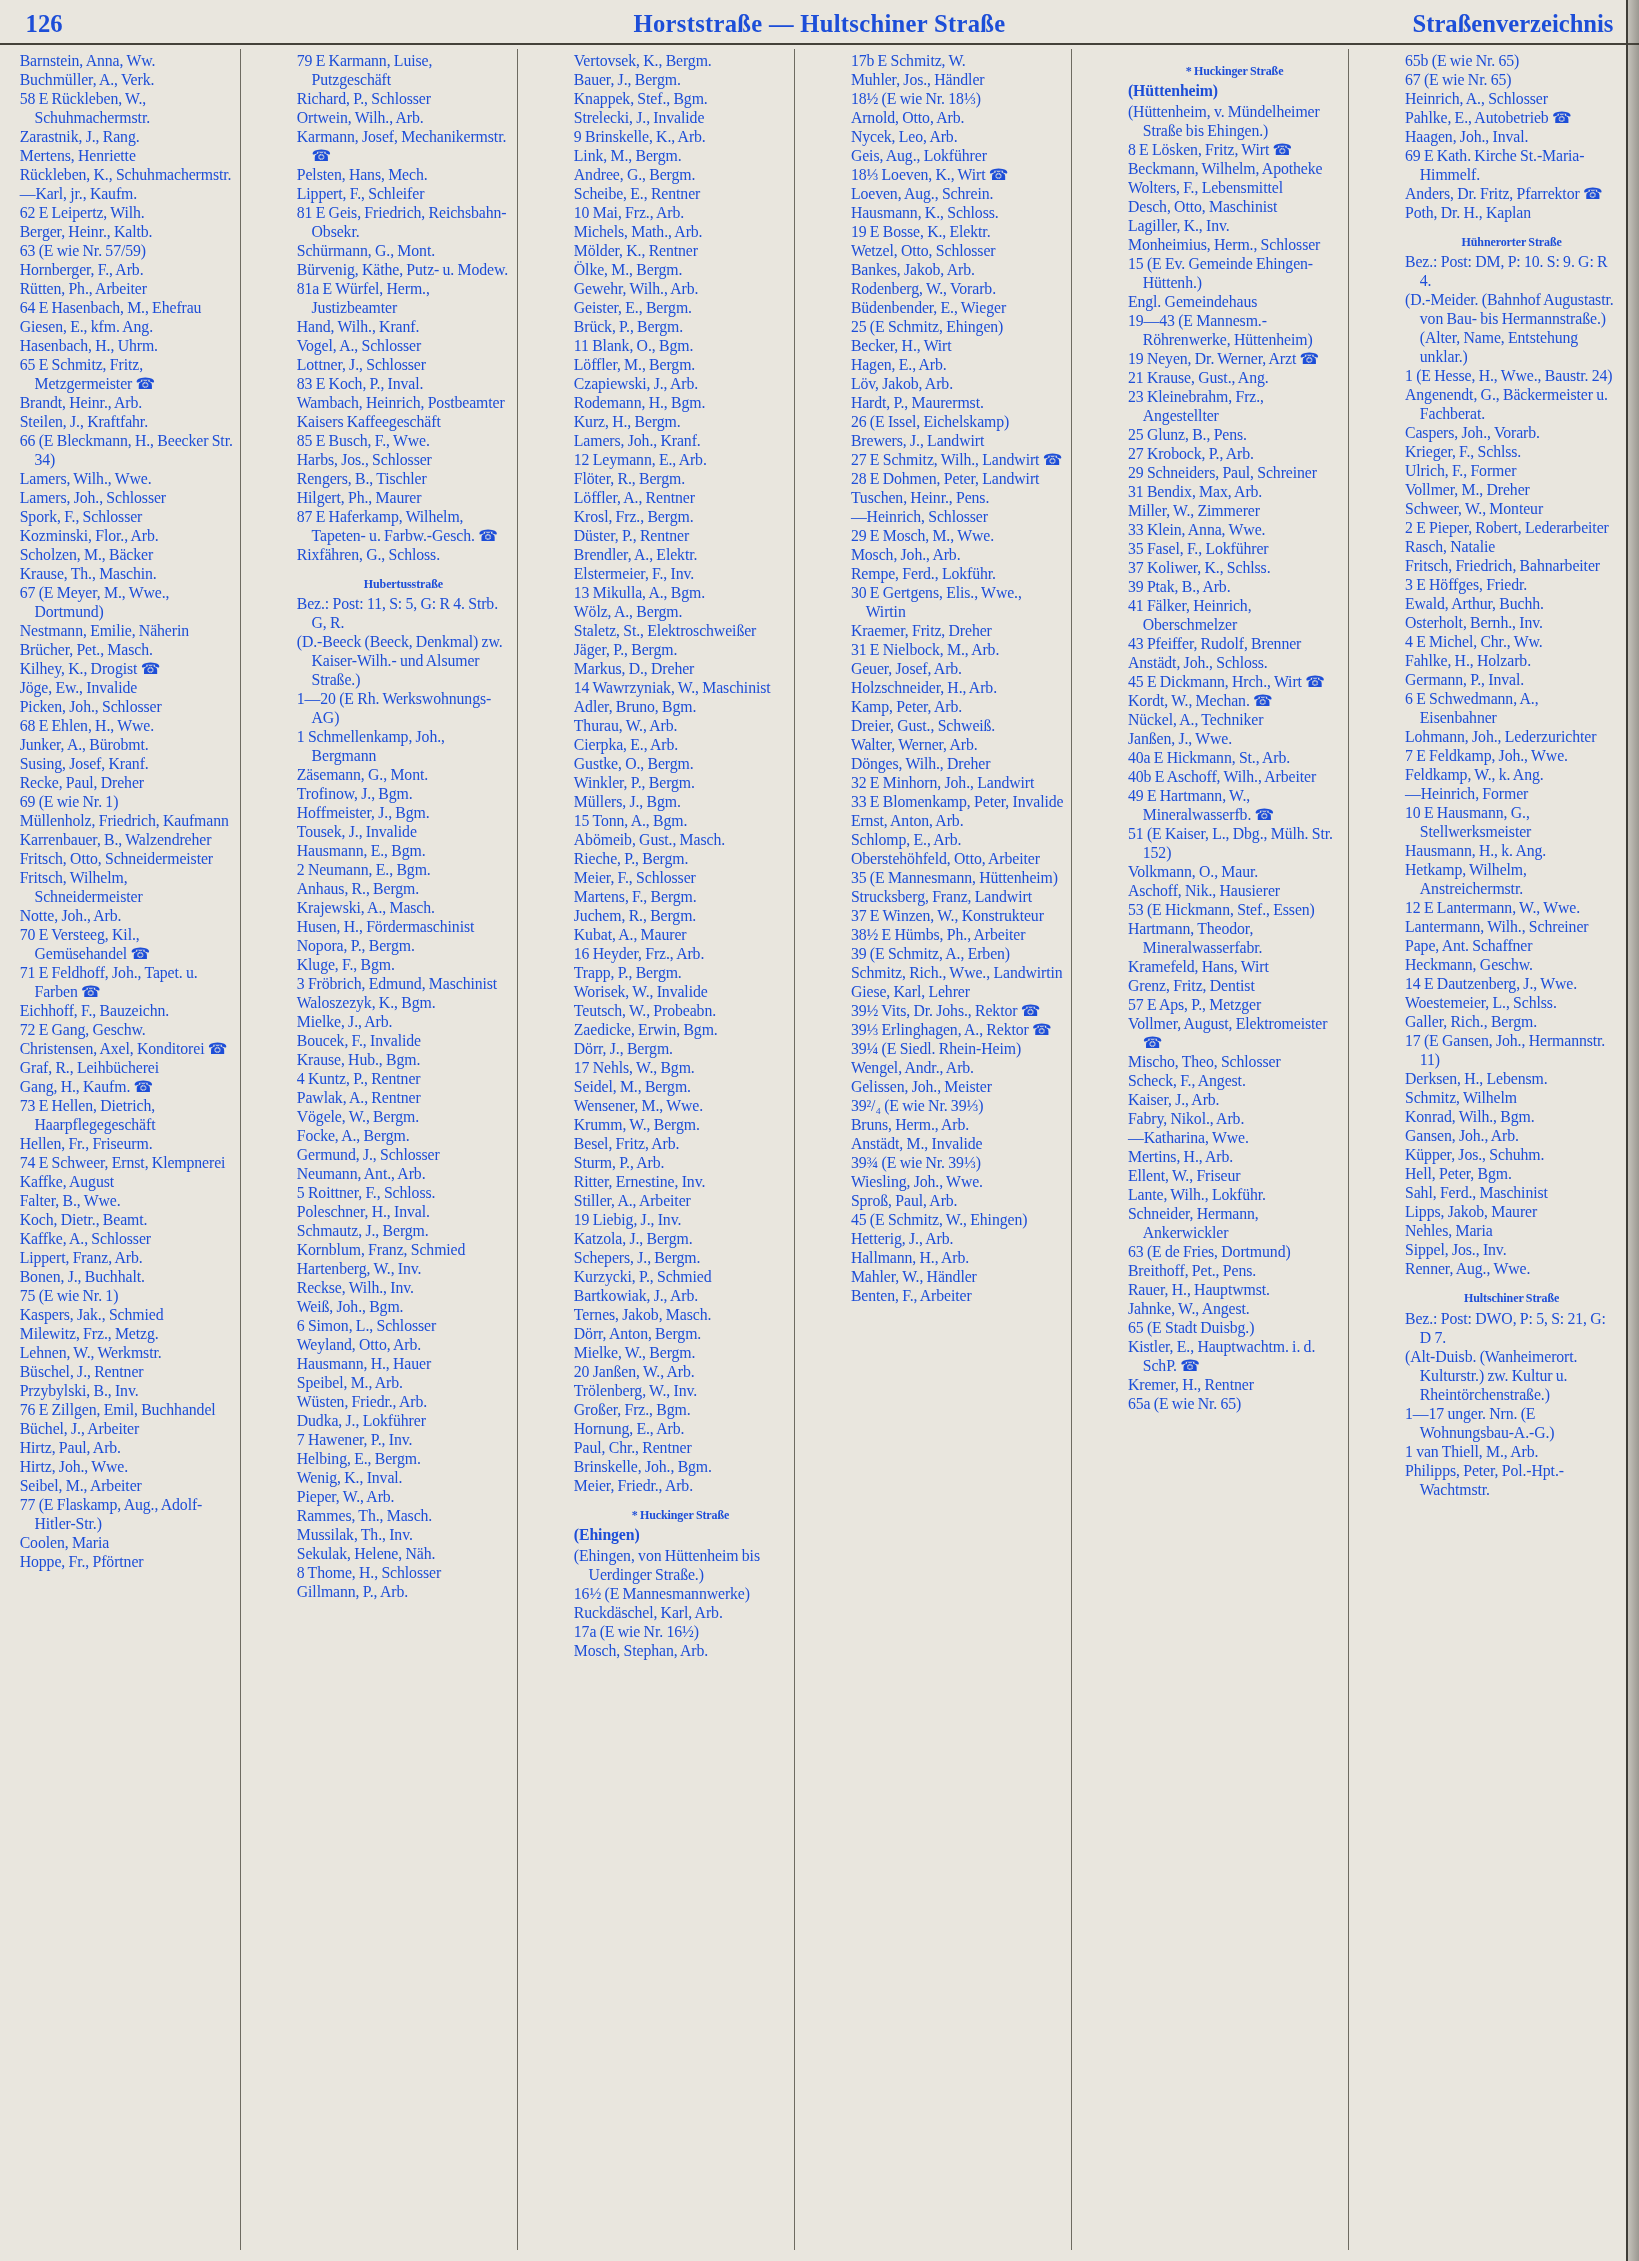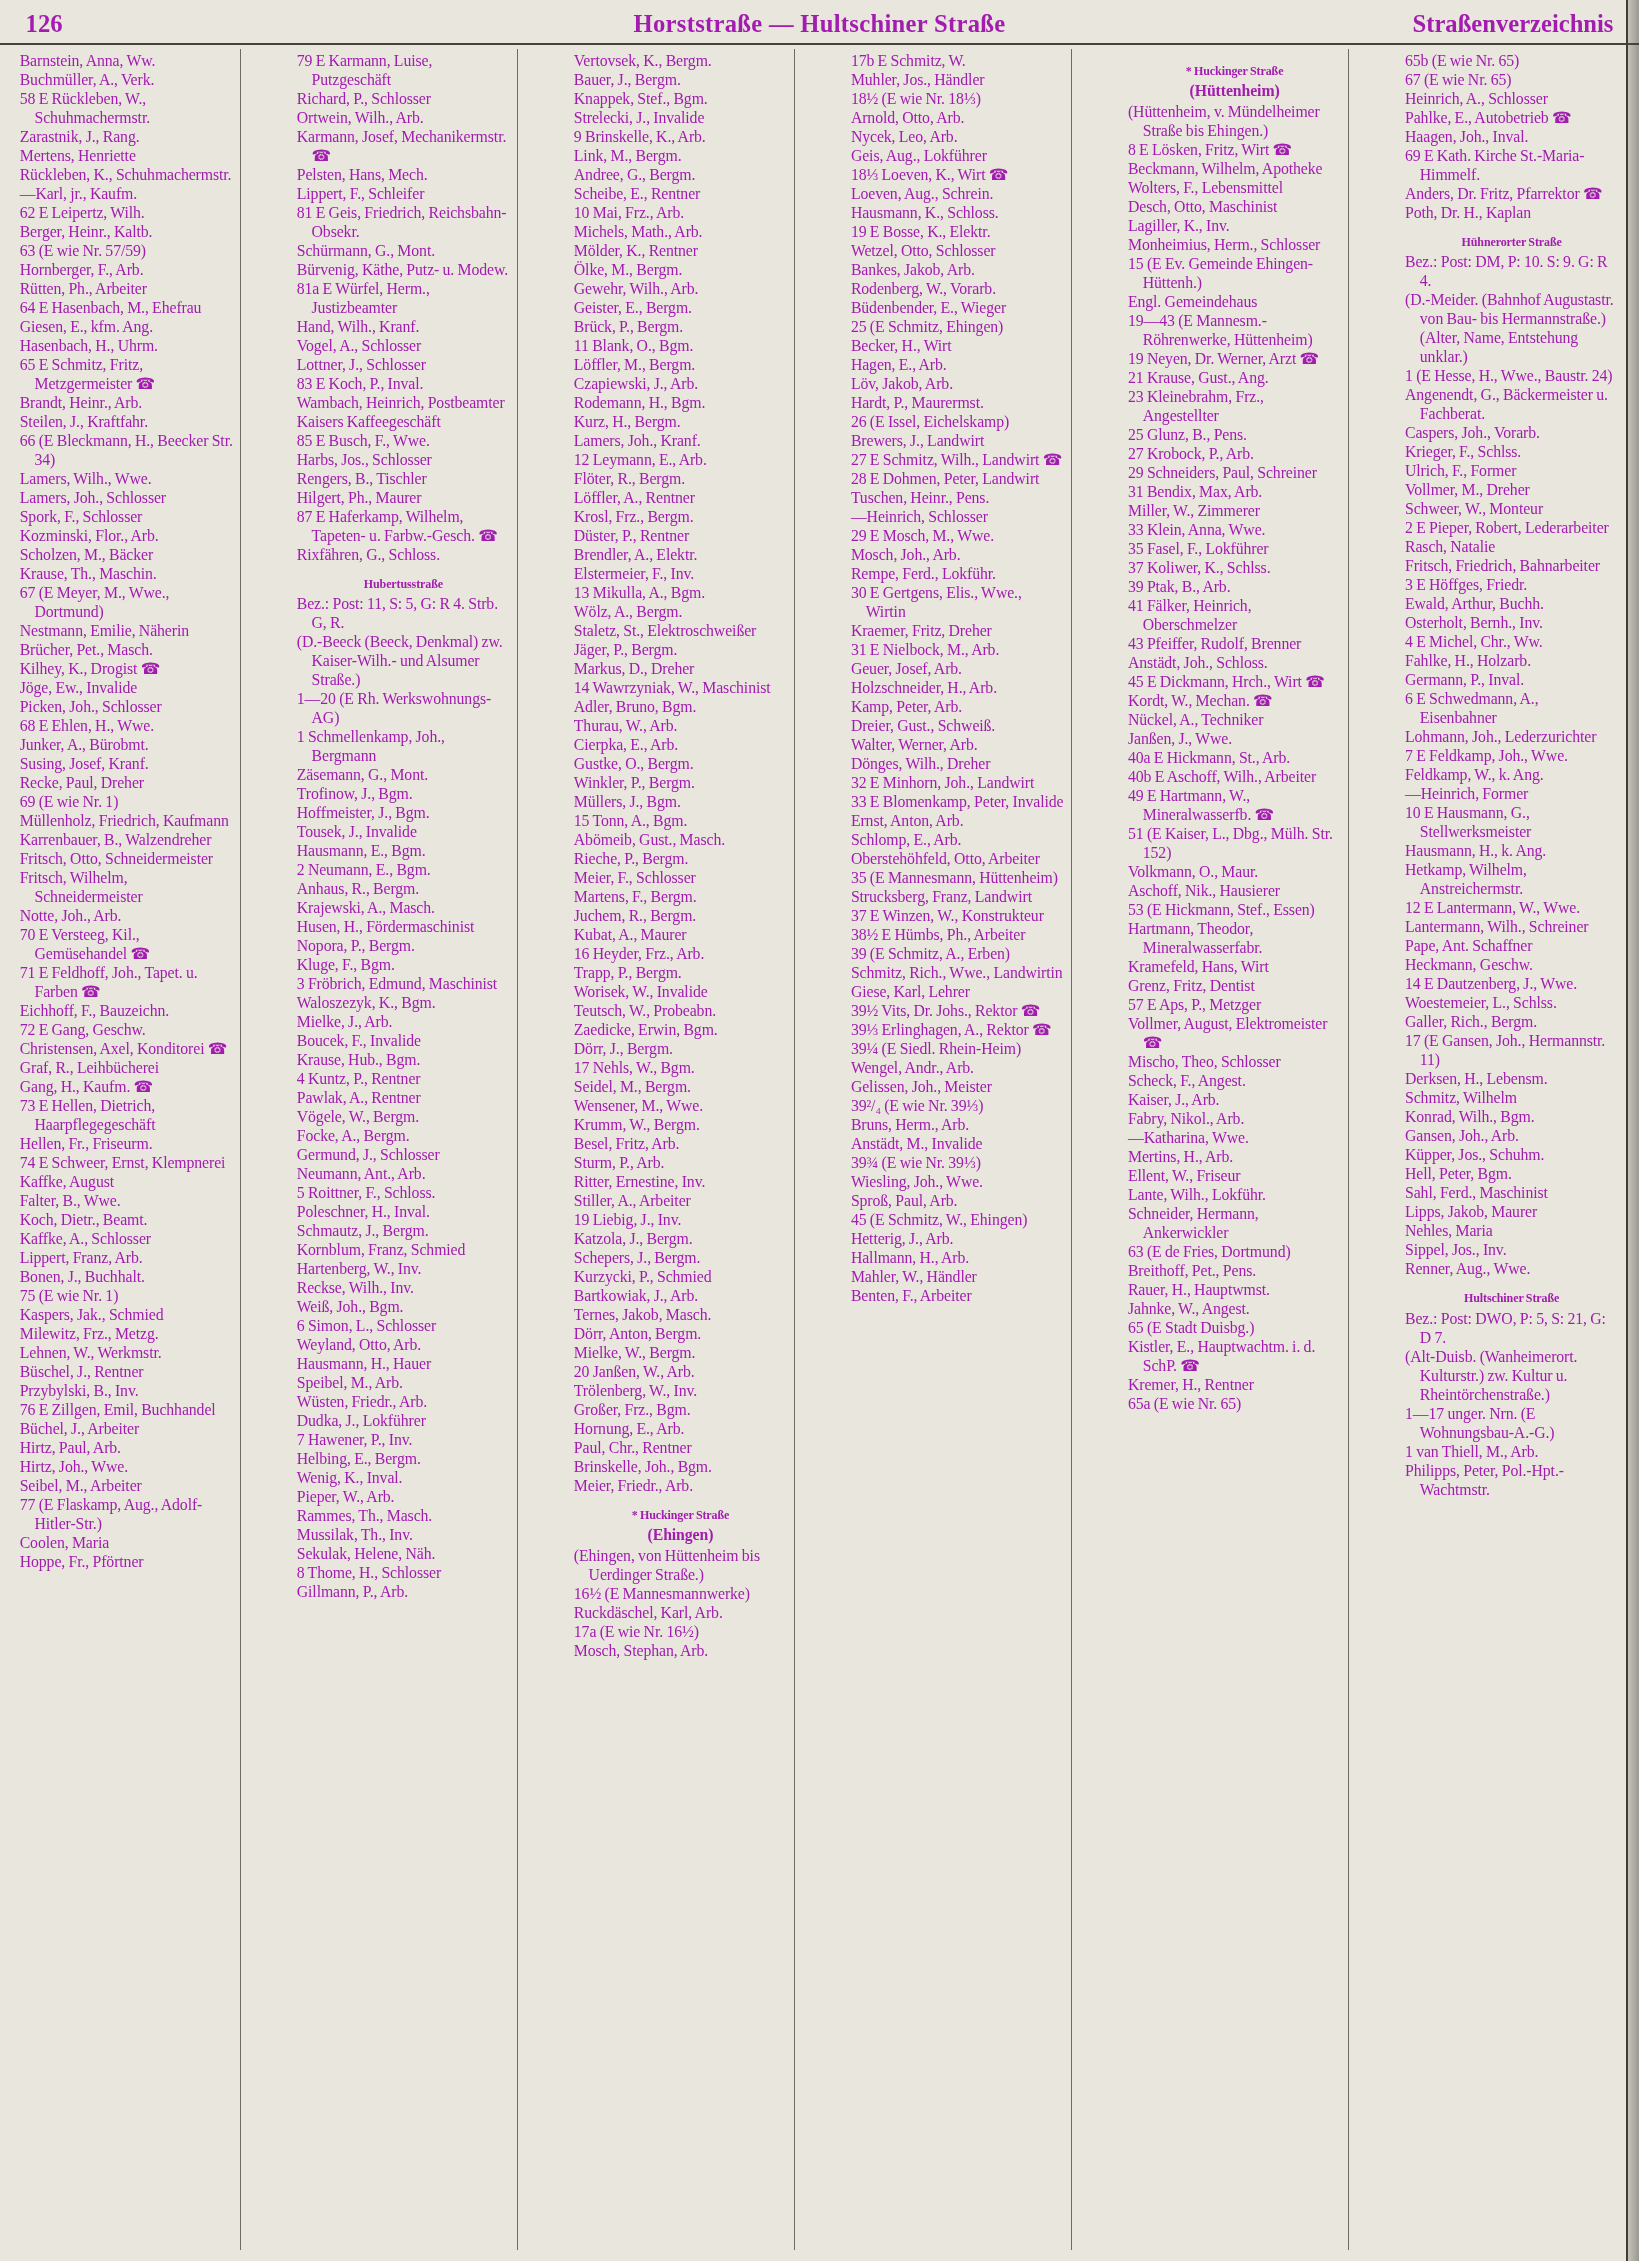--- a/index.html
+++ b/index.html
@@ -3,21 +3,21 @@
 <meta charset="utf-8">
 <style>
   html,body{margin:0;padding:0;}
   body{
     width:1639px;height:2262px;
     background:#cfccc4;
     font-family:"Liberation Serif","DejaVu Serif",serif;
   }
   .page{
     position:relative;width:1639px;height:2262px;
-    background:#e9e6de;color:#a21caf;overflow:hidden;
+    background:#e9e6de;color:#1d4ed8;overflow:hidden;
   }
   .hdr{
     display:grid;grid-template-columns:1fr auto 1fr;align-items:baseline;
     padding:9.9px 25.6px 4.9px 25.6px;
     border-bottom:2px solid #45423a;
     font-weight:bold;font-size:24.6px;
   }
   .hdr .num{justify-self:start;}
   .hdr .mid{justify-self:center;letter-spacing:0.3px;}
   .hdr .right{justify-self:end;}
@@ -33,21 +33,21 @@
     font-size:15.8px;line-height:19px;
     padding-left:14.8px;text-indent:-14.8px;
     letter-spacing:-0.1px;
     word-spacing:-0.5px;
   }
   .s-h{
     text-align:center;font-weight:bold;font-size:12px;
     padding-left:0;text-indent:0;margin-top:9.9px;line-height:20.7px;
   }
   .s-c{
-    text-align:center;font-weight:bold;
+    text-align:left;font-weight:bold;
     padding-left:0;text-indent:0;line-height:19px;margin-bottom:2px;
   }
   .edge{
     position:absolute;top:0;right:0;width:10.8px;height:100%;
     border-left:2px solid #3f3d37;
     background:linear-gradient(to right, rgba(90,88,80,0.25), rgba(60,58,52,0.45));
   }
 </style>
 </head>
 <body>

